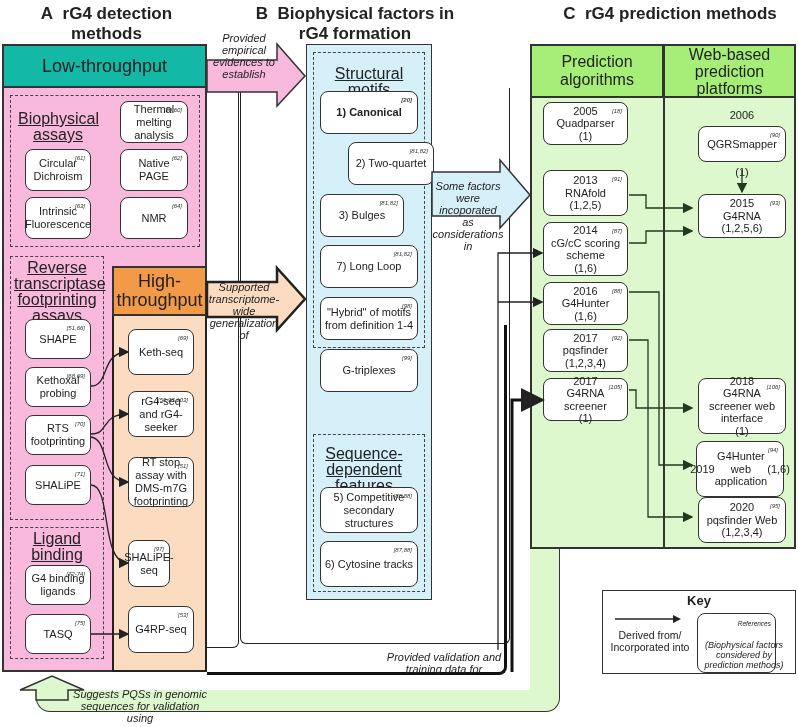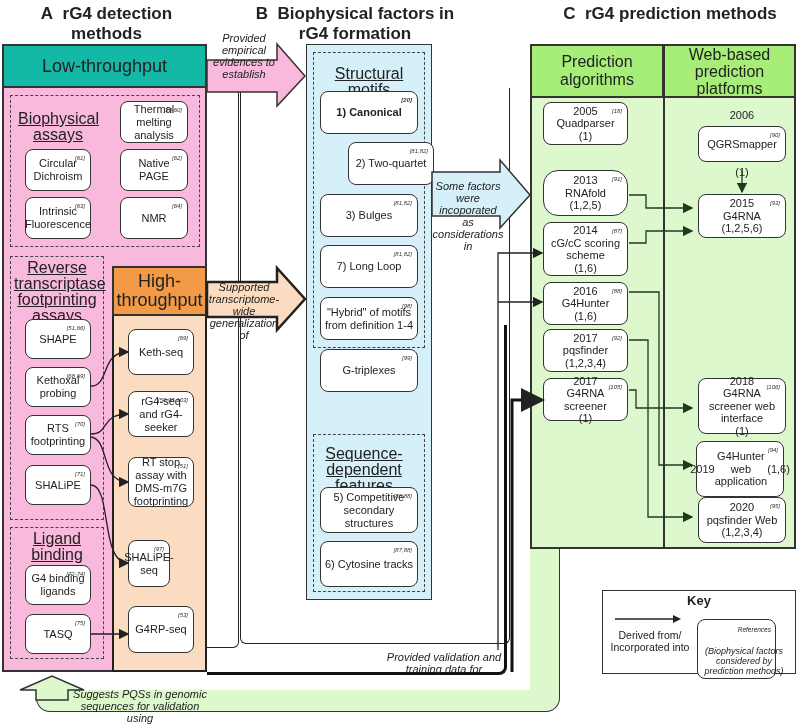--- a/index.html
+++ b/index.html
@@ -121,21 +121,21 @@
 <div class="abs dash" style="left:313px;top:52px;width:112px;height:296px;"></div>
 <div class="abs ul" style="left:313px;top:66px;width:112px;">Structural motifs</div>
 <div class="abs box" style="left:320px;top:91px;width:98px;height:43px;font-weight:bold;">
     <span>1) Canonical</span>
     <span class="ref">[20]</span>
   </div>
 <div class="abs box" style="left:332px;top:142px;width:86px;height:43px;margin-left:16px;">
     <span>2) Two-quartet</span>
     <span class="ref">[81,82]</span>
   </div>
-<div class="abs box" style="left:320px;top:194px;width:98px;height:43px;">
+<div class="abs box" style="left:320px;top:194px;width:84px;height:43px;">
     <span>3) Bulges</span>
     <span class="ref">[81,82]</span>
   </div>
 <div class="abs box" style="left:320px;top:245px;width:98px;height:43px;">
     <span>7) Long Loop</span>
     <span class="ref">[81,82]</span>
   </div>
 <div class="abs box" style="left:320px;top:297px;width:98px;height:43px;">
     <span>"Hybrid" of motifs from definition 1-4</span>
     <span class="ref">[98]</span>
@@ -160,21 +160,21 @@
 <div class="abs hdr" style="left:663px;top:44px;width:133px;height:54px;background:#a6ee78;font-size:16px;line-height:17px;">Web-based prediction platforms</div>
 <div class="abs" style="left:663px;top:98px;width:2px;height:451px;background:#333;"></div>
 
 <div id="algos">
     <div class="abs box" style="left: 543px; top: 102px; width: 85px; height: 43px; flex-direction: column; font-size: 11px; line-height: 12.5px;">
       <span>2005</span>
       <span>Quadparser</span>
       <span>(1)</span>
       <span class="ref">[18]</span>
     </div>
-    <div class="abs box" style="left: 543px; top: 170px; width: 85px; height: 46px; flex-direction: column; font-size: 11px; line-height: 12.5px; border-radius: 15px;">
+    <div class="abs box" style="left: 543px; top: 170px; width: 85px; height: 46px; flex-direction: column; font-size: 11px; line-height: 12.5px;">
       <span>2013</span>
       <span>RNAfold</span>
       <span>(1,2,5)</span>
       <span class="ref">[91]</span>
     </div>
     <div class="abs box" style="left: 543px; top: 222px; width: 85px; height: 54px; flex-direction: column; font-size: 11px; line-height: 12.5px;">
       <span>2014</span>
       <span>cG/cC scoring scheme</span>
       <span>(1,6)</span>
       <span class="ref">[87]</span>
@@ -270,17 +270,17 @@
 <div class="abs italic" style="left:432px;top:180px;width:72px;color:#222;">Some factors were incoporated as considerations in</div>
 <div class="abs italic" style="left:378px;top:651px;width:132px;color:#222;">Provided validation and training data for</div>
 
 <div class="abs" style="left:602px;top:590px;width:194px;height:84px;border:1.5px solid #333;background:#fff;">
   <div class="abs" style="left:0;top:2px;width:100%;text-align:center;font-weight:bold;font-size:13px;">Key</div>
   <svg class="abs" style="left:10px;top:22px;" width="70" height="12">
       <line x1="2" y1="6" x2="62" y2="6" stroke="#222" stroke-width="1.3"></line>
       <path d="M60,2 L68,6 L60,10 Z" fill="#222"></path>
     </svg>
   <div class="abs" style="left:2px;top:38px;width:90px;text-align:center;font-size:10.5px;line-height:12px;">Derived from/ Incorporated into</div>
-  <div class="abs box" style="left:94px;top:28px;width:79px;height:60px;display:block;padding:0;">
+  <div class="abs box" style="left:94px;top:22px;width:79px;height:60px;display:block;padding:0;">
     <div class="abs" style="right:4px;top:3px;font-size:6.5px;font-style:italic;">References</div>
     <div class="abs" style="left:2px;top:26px;width:88px;text-align:center;font-size:9px;line-height:10px;font-style:italic;">(Biophysical factors considered by prediction methods)</div>
   </div>
 </div>
 
 </body></html>

